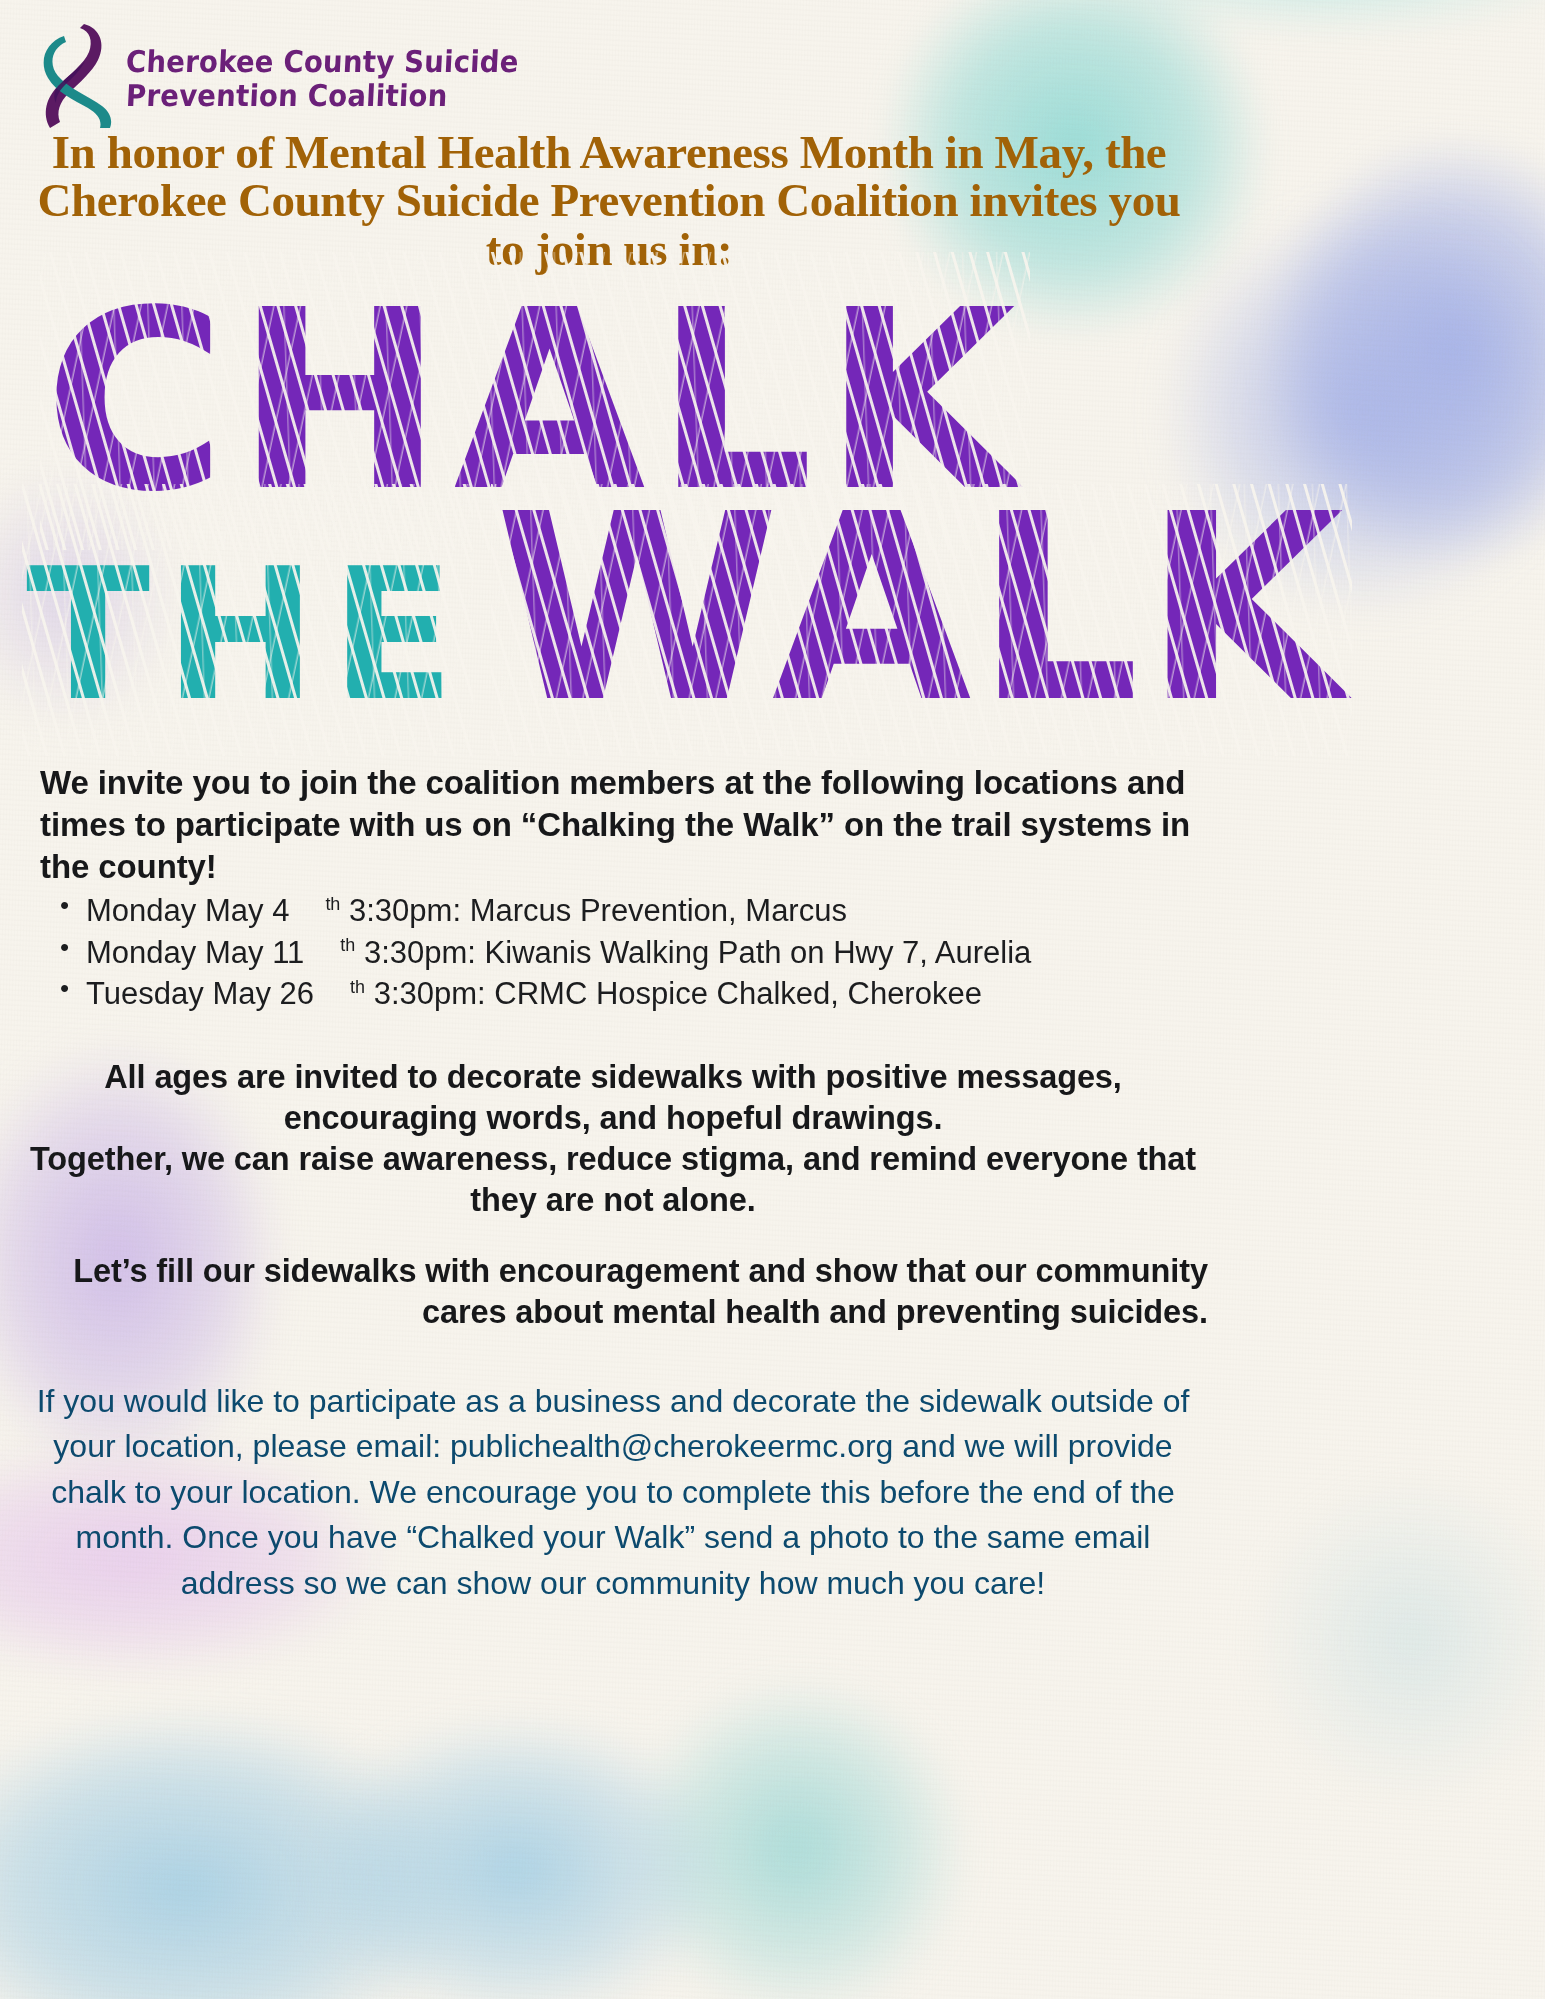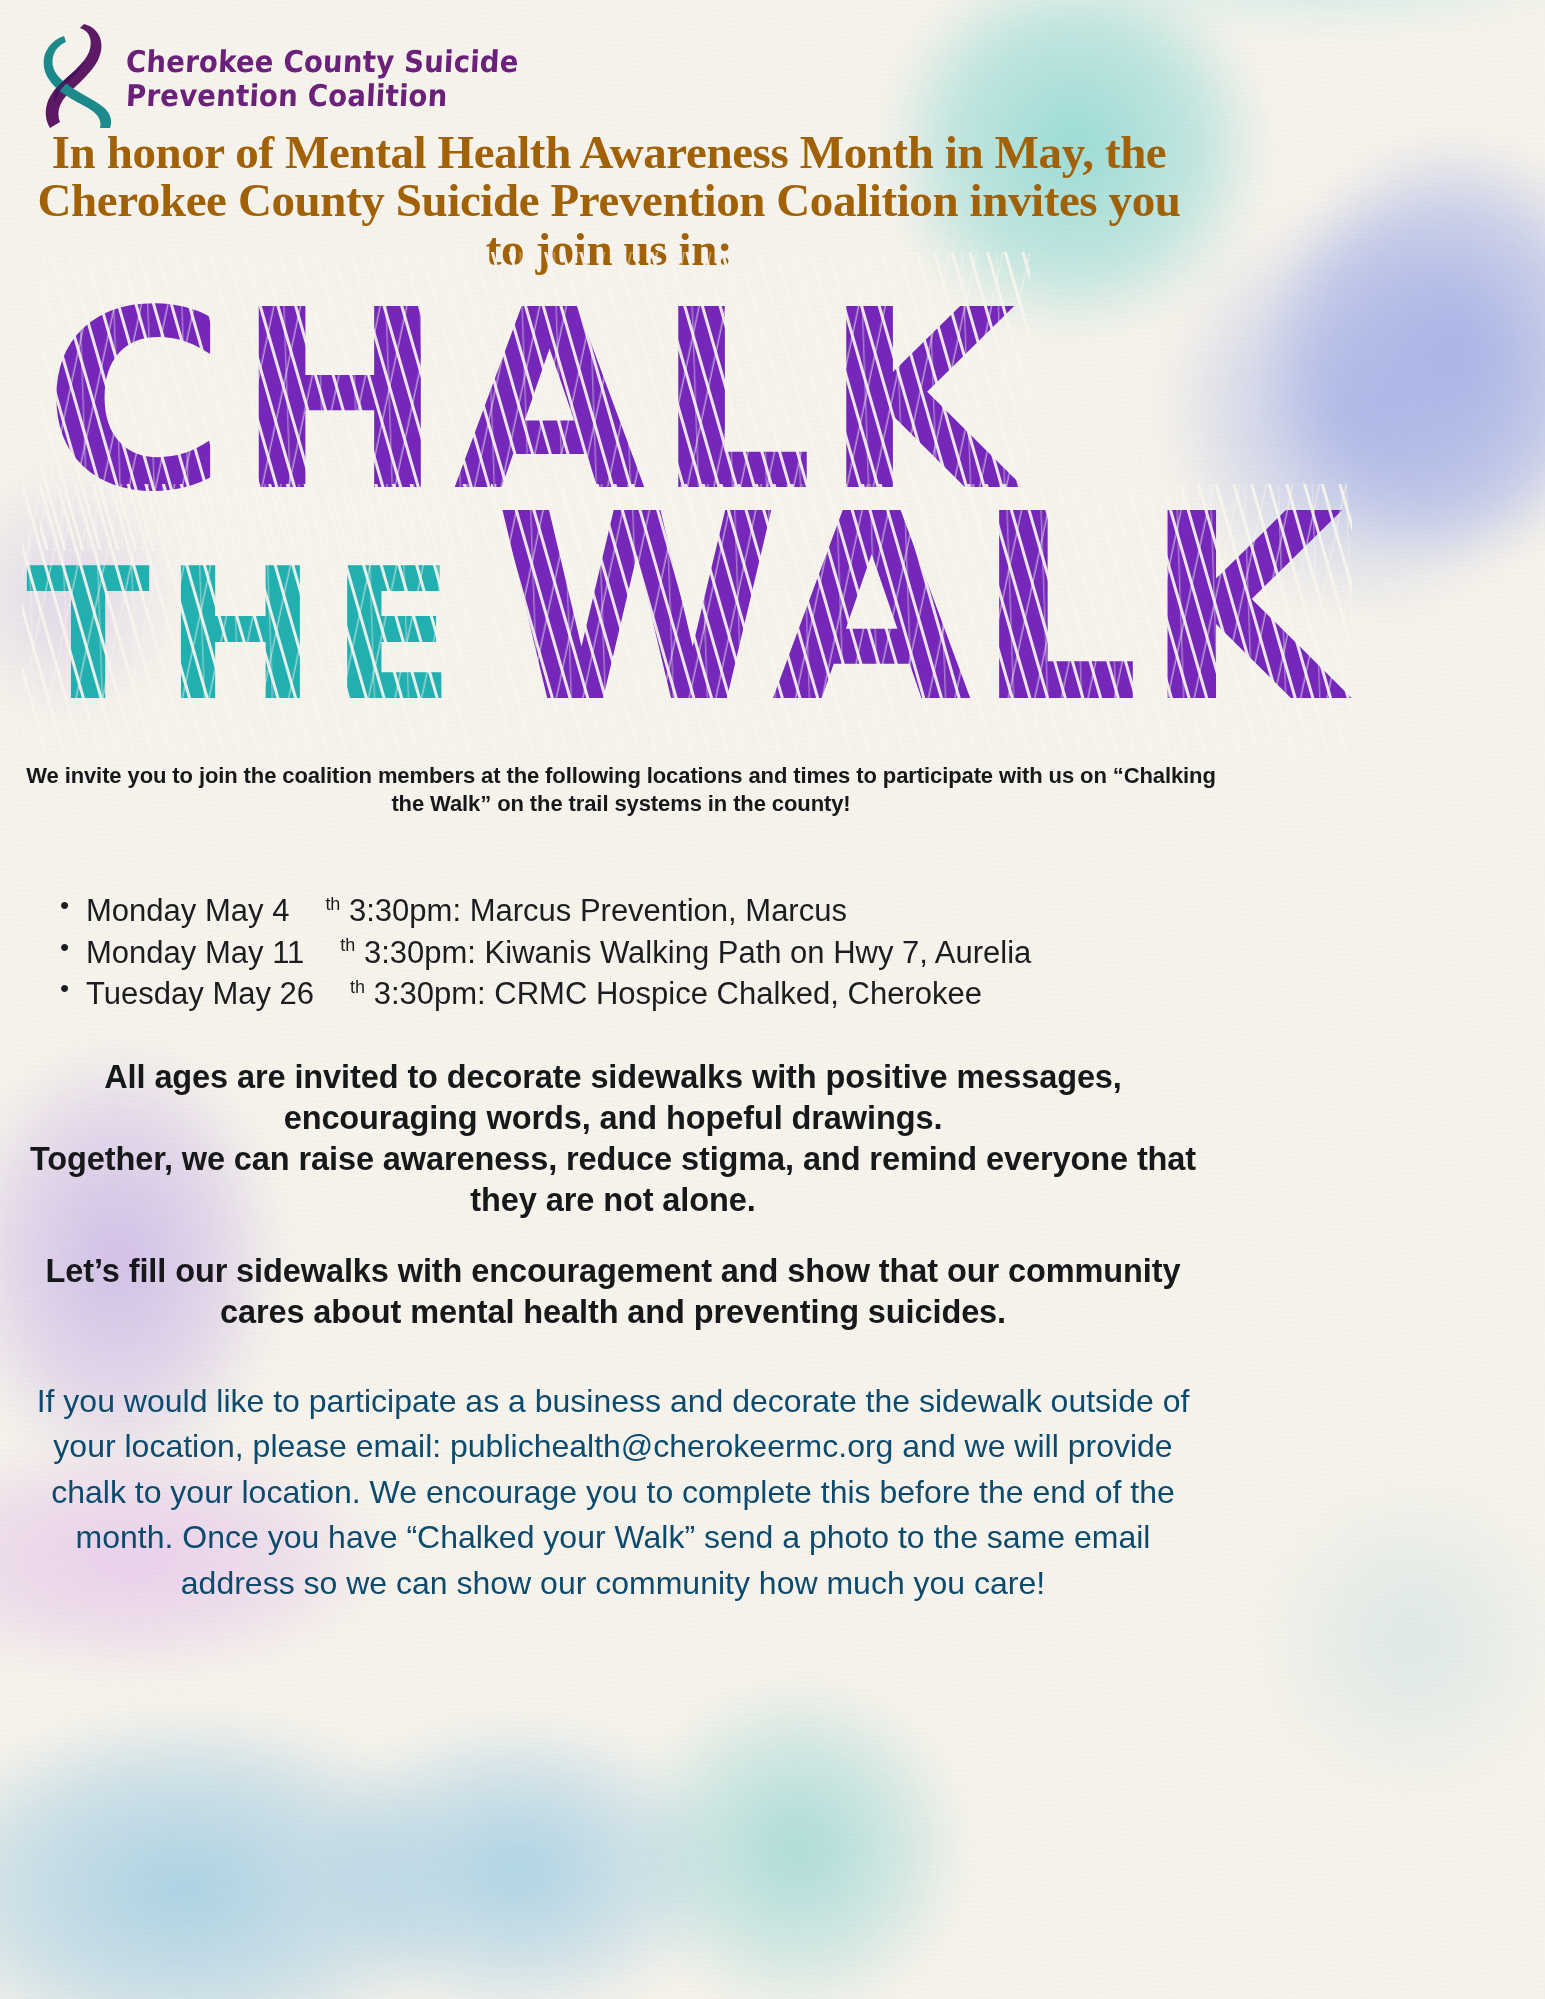--- a/index.html
+++ b/index.html
@@ -178,25 +178,24 @@
     font-size: 226px;
     margin-top: -26px;
     white-space: nowrap;
   }
   .the-word { font-size: 182px; letter-spacing: 14px; vertical-align: baseline; }
   .walk-word { font-size: 258px; letter-spacing: 4px; }
 
   
   .invite {
     position: absolute;
-    top: 762px; left: 26px;
+    top: 762px; left: 40px;
     width: 1190px;
-    text-align: center;
-    font-weight: 700;
-    font-size: 22px;
+    font-weight: 700;
+    font-size: 33px;
     line-height: 1.28;
     color: #17181A;
     letter-spacing: -0.1px;
   }
 
   .events {
     position: absolute;
     top: 890px; left: 48px;
     width: 1150px;
     list-style: none;
@@ -292,18 +291,18 @@
     <div class="invite">We invite you to join the coalition members at the following locations and times to participate with us on “Chalking the Walk” on the trail systems in the county!</div>
 
     <ul class="events">
       <li><span>Monday</span>&nbsp;<span>May</span>&nbsp;<span>4</span><sup>th</sup>&nbsp;<span>3:30pm</span>:&nbsp;<span>Marcus Prevention, Marcus</span></li>
       <li><span>Monday</span>&nbsp;<span>May</span>&nbsp;<span>11</span><sup>th</sup>&nbsp;<span>3:30pm</span>:&nbsp;<span>Kiwanis Walking Path on Hwy 7, Aurelia</span></li>
       <li><span>Tuesday</span>&nbsp;<span>May</span>&nbsp;<span>26</span><sup>th</sup>&nbsp;<span>3:30pm</span>:&nbsp;<span>CRMC Hospice Chalked, Cherokee</span></li>
     </ul>
 
     <div class="para-bold para-a" style="white-space: pre-line; top: 1057px;">All ages are invited to decorate sidewalks with positive messages, encouraging words, and hopeful drawings.
 Together, we can raise awareness, reduce stigma, and remind everyone that they are not alone.</div>
-    <div class="para-bold para-b" style="top: 1251px;">Let’s fill our sidewalks with encouragement and show that our community cares about mental health and preventing suicides.</div>
+    <div class="para-bold para-b" style="top: 1251px; text-align: right;">Let’s fill our sidewalks with encouragement and show that our community cares about mental health and preventing suicides.</div>
 
     <div class="closing" style="top: 1379px;">If you would like to participate as a business and decorate the sidewalk outside of your location, please email: publichealth@cherokeermc.org and we will provide chalk to your location. We encourage you to complete this before the end of the month. Once you have “Chalked your Walk” send a photo to the same email address so we can show our community how much you care!</div>
 
   </div>
 </div>
 
 </body></html>

